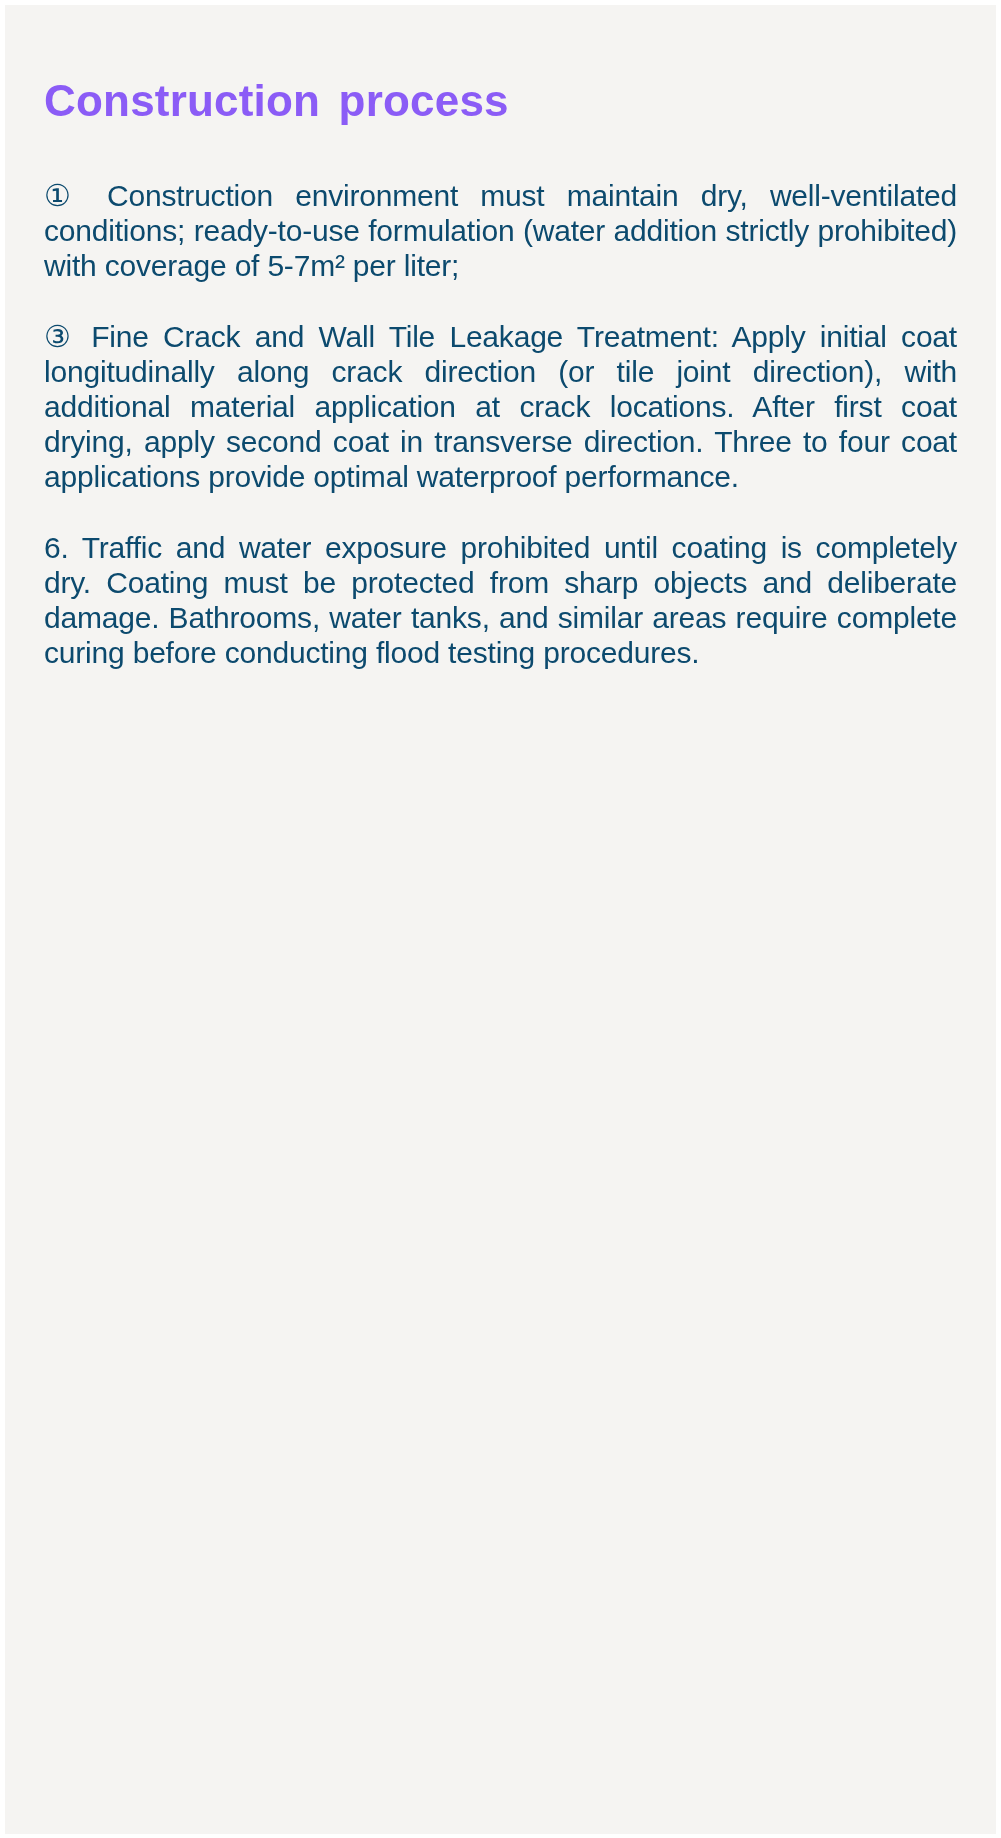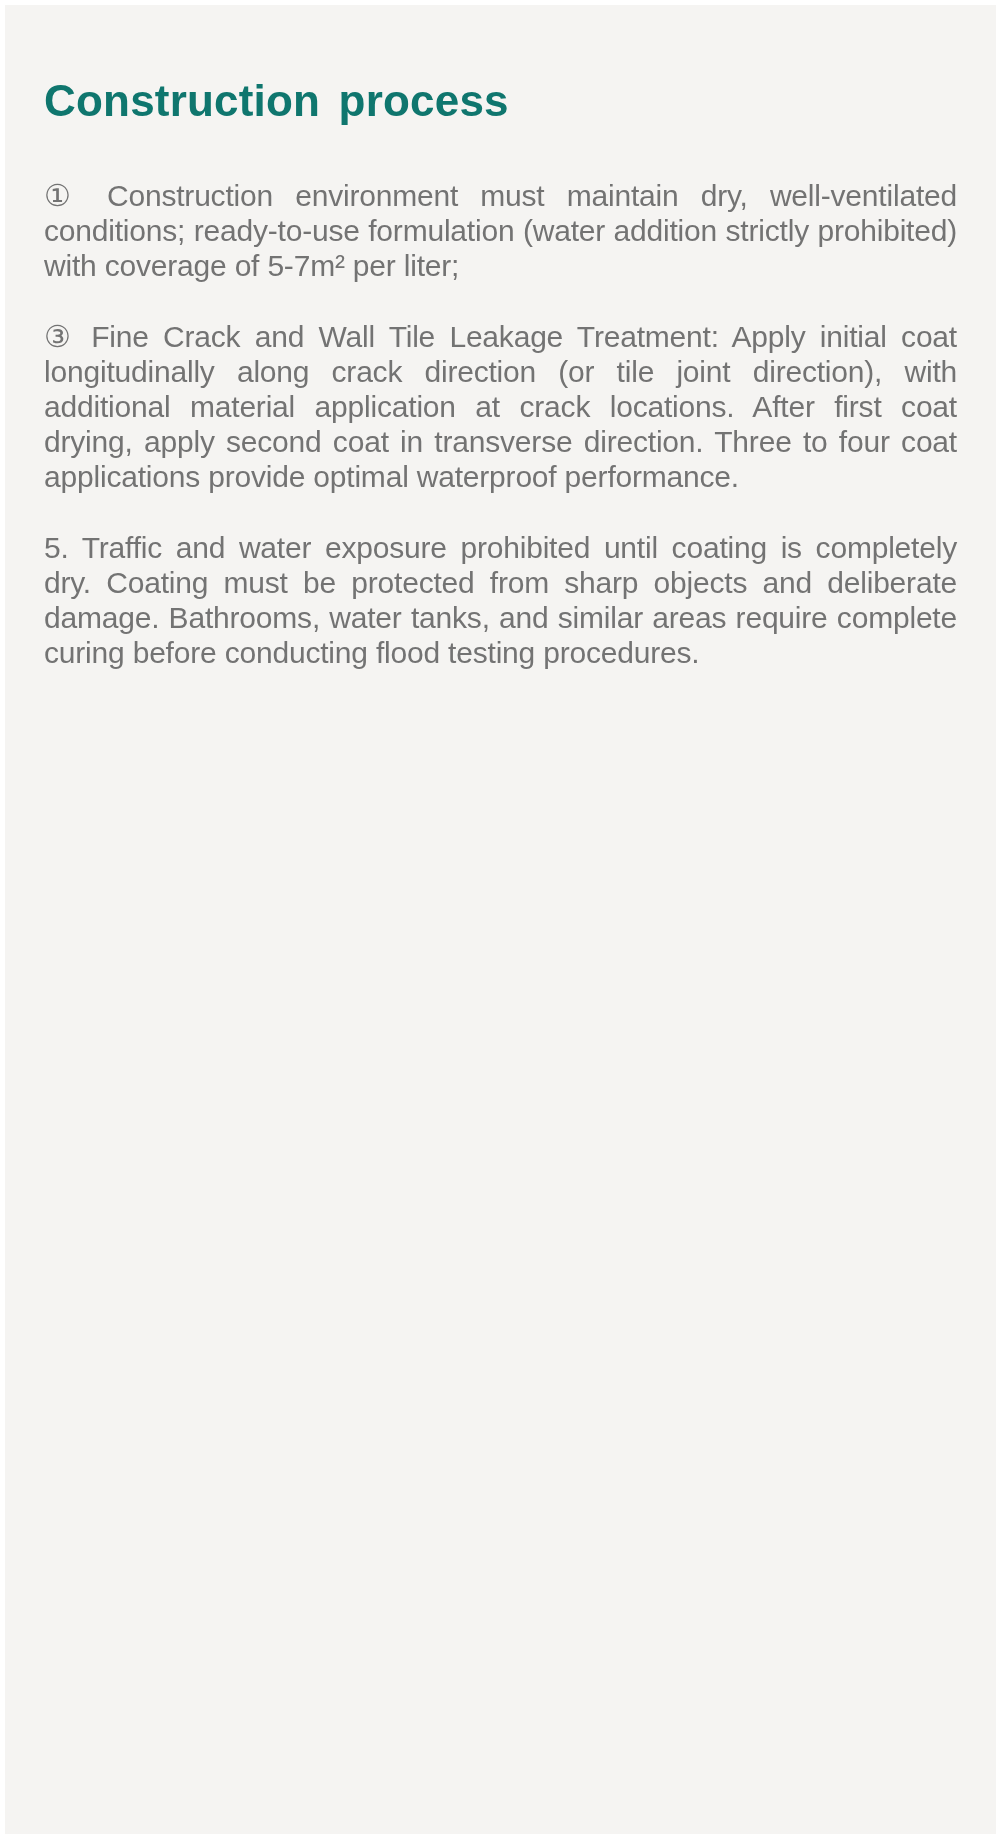--- a/index.html
+++ b/index.html
@@ -24,34 +24,34 @@
     top: 5px;
     bottom: 4px;
     background: #f5f4f2;
     padding: 73px 39px 0 39px;
     box-sizing: border-box;
   }
   .section-heading {
     font-size: 44px;
     line-height: 46px;
     font-weight: 700;
-    color: #0f766e;
+    color: #8b5cf6;
     letter-spacing: 0.2px;
     word-spacing: 6px;
     margin: 0 0 54px 0;
   }
   .section-heading.second {
     margin-top: 90px;
     margin-bottom: 56px;
   }
   .body-text {
     font-size: 30px;
     line-height: 35px;
     letter-spacing: -0.2px;
-    color: #737373;
+    color: #0c4a6e;
     text-align: justify;
     margin: 0 0 36px 0;
   }
   .body-text:last-child {
     margin-bottom: 0;
   }
 </style>
 </head>
 <body>
 
@@ -61,16 +61,16 @@
     <h1 class="section-heading">Construction process</h1>
 
     <p class="body-text">① Construction environment must maintain dry, well-ventilated conditions; ready-to-use formulation (water addition strictly prohibited) with coverage of 5-7m² per liter;</p>
 
 
     <p class="body-text">③ Fine Crack and Wall Tile Leakage Treatment: Apply initial coat longitudinally along crack direction (or tile joint direction), with additional material application at crack locations. After first coat drying, apply second coat in transverse direction. Three to four coat applications provide optimal waterproof performance.</p>
 
 
 
 
-    <p class="body-text">5. Traffic and water exposure prohibited until coating is completely dry. Coating must be protected from sharp objects and deliberate damage. Bathrooms, water tanks, and similar areas require complete curing before conducting flood testing procedures.</p>
+    <p class="body-text">6. Traffic and water exposure prohibited until coating is completely dry. Coating must be protected from sharp objects and deliberate damage. Bathrooms, water tanks, and similar areas require complete curing before conducting flood testing procedures.</p>
 
   </div>
 </div>
 
 </body></html>

